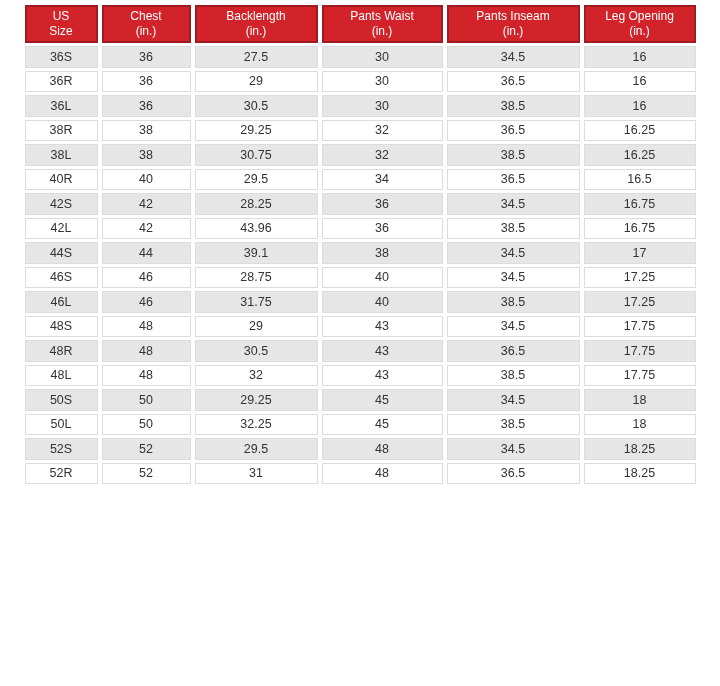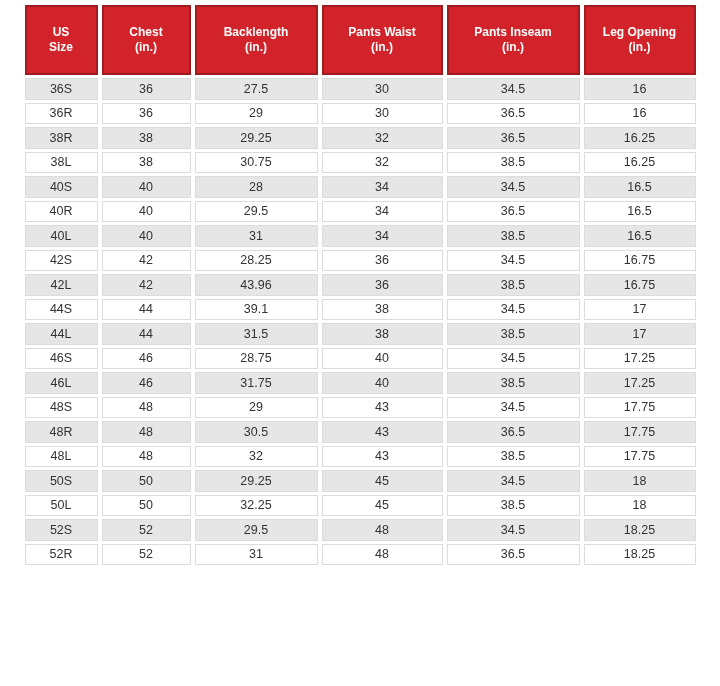--- a/index.html
+++ b/index.html
@@ -35,26 +35,26 @@
   col.c-chest   { width: 89px; }
   col.c-back    { width: 123px; }
   col.c-waist   { width: 121px; }
   col.c-inseam  { width: 133px; }
   col.c-leg     { width: 112px; }
   th.col-header {
     background: var(--header-bg);
     color: var(--header-text);
     border: 2px solid var(--header-border);
     font-size: 12px;
-    font-weight: bold;
+    font-weight: normal;
     line-height: 15px;
     height: 36px;
     text-align: center;
     vertical-align: middle;
-    padding: 18px 0;
+    padding: 2px 0;
   }
   td.cell {
     border: 1px solid var(--cell-border);
     color: var(--cell-text);
     font-size: 12.5px;
     height: 21.5px;
     text-align: center;
     vertical-align: middle;
     padding: 0;
     white-space: nowrap;
@@ -96,60 +96,52 @@
         </tr>
         <tr>
           <td class="cell">36R</td>
           <td class="cell">36</td>
           <td class="cell">29</td>
           <td class="cell">30</td>
           <td class="cell">36.5</td>
           <td class="cell">16</td>
         </tr>
         <tr>
+          <td class="cell">36L</td>
+          <td class="cell">36</td>
+          <td class="cell">30.5</td>
+          <td class="cell">30</td>
+          <td class="cell">38.5</td>
+          <td class="cell">16</td>
+        </tr>
+        <tr>
           <td class="cell">38R</td>
           <td class="cell">38</td>
           <td class="cell">29.25</td>
           <td class="cell">32</td>
           <td class="cell">36.5</td>
           <td class="cell">16.25</td>
         </tr>
         <tr>
           <td class="cell">38L</td>
           <td class="cell">38</td>
           <td class="cell">30.75</td>
           <td class="cell">32</td>
           <td class="cell">38.5</td>
           <td class="cell">16.25</td>
         </tr>
         <tr>
-          <td class="cell">40S</td>
-          <td class="cell">40</td>
-          <td class="cell">28</td>
-          <td class="cell">34</td>
-          <td class="cell">34.5</td>
-          <td class="cell">16.5</td>
-        </tr>
-        <tr>
           <td class="cell">40R</td>
           <td class="cell">40</td>
           <td class="cell">29.5</td>
           <td class="cell">34</td>
           <td class="cell">36.5</td>
           <td class="cell">16.5</td>
         </tr>
         <tr>
-          <td class="cell">40L</td>
-          <td class="cell">40</td>
-          <td class="cell">31</td>
-          <td class="cell">34</td>
-          <td class="cell">38.5</td>
-          <td class="cell">16.5</td>
-        </tr>
-        <tr>
           <td class="cell">42S</td>
           <td class="cell">42</td>
           <td class="cell">28.25</td>
           <td class="cell">36</td>
           <td class="cell">34.5</td>
           <td class="cell">16.75</td>
         </tr>
         <tr>
           <td class="cell">42L</td>
           <td class="cell">42</td>
@@ -157,28 +149,20 @@
           <td class="cell">36</td>
           <td class="cell">38.5</td>
           <td class="cell">16.75</td>
         </tr>
         <tr>
           <td class="cell">44S</td>
           <td class="cell">44</td>
           <td class="cell">39.1</td>
           <td class="cell">38</td>
           <td class="cell">34.5</td>
-          <td class="cell">17</td>
-        </tr>
-        <tr>
-          <td class="cell">44L</td>
-          <td class="cell">44</td>
-          <td class="cell">31.5</td>
-          <td class="cell">38</td>
-          <td class="cell">38.5</td>
           <td class="cell">17</td>
         </tr>
         <tr>
           <td class="cell">46S</td>
           <td class="cell">46</td>
           <td class="cell">28.75</td>
           <td class="cell">40</td>
           <td class="cell">34.5</td>
           <td class="cell">17.25</td>
         </tr>

